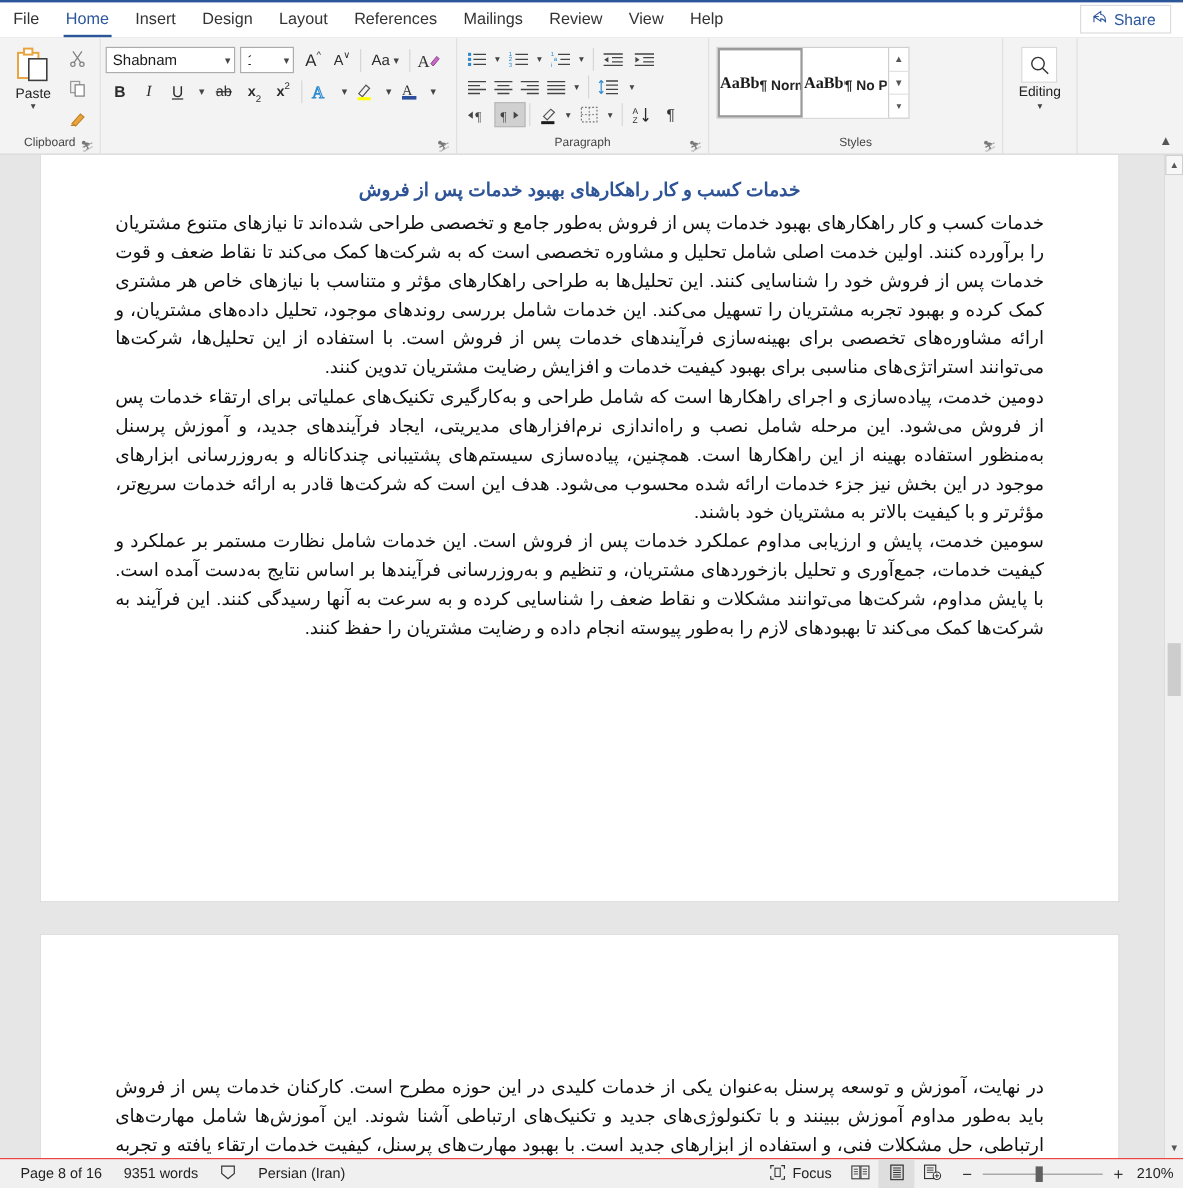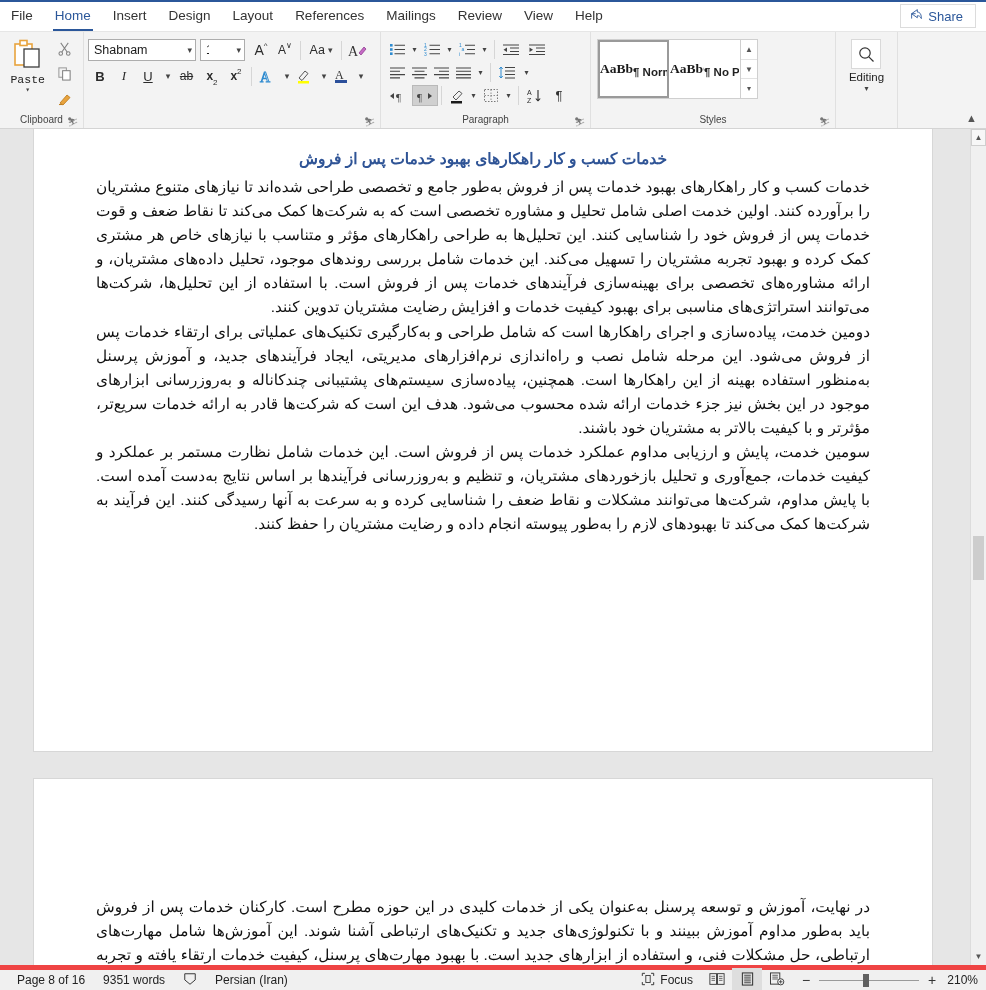--- a/index.html
+++ b/index.html
@@ -78,21 +78,21 @@
     line-height: 10px;
   }
   .btn {
     display: inline-flex; align-items: center; justify-content: center;
     cursor: default; color: #2b2b2b;
   }
   .btn.pressed { background: #d0d0d0; border: 1px solid #b9b9b9; }
 
   
   .g-clip { width: 84px; }
-  .g-clip .grp-body { padding-left: 4px; font-family: Liberation Mono, monospace; }
+  .g-clip .grp-body { padding-left: 4px; }
   .paste-col { width: 50px; display: flex; flex-direction: column; align-items: center; }
   .paste-ico { width: 36px; height: 36px; position: relative; margin-top: 1px; }
   .paste-lbl { font-size: 11.5px; color: #222; margin-top: -1px; }
   .paste-chev { font-size: 8px; color: #444; line-height: 8px; margin-top: 0px; }
   .clip-col { width: 28px; display: flex; flex-direction: column; align-items: center; gap: 3px; padding-top: 3px; }
 
   
   .g-font { width: 297px; }
   .g-font .grp-body { flex-direction: column; padding: 3px 4px 0 4px; }
   .frow { display: flex; align-items: center; height: 24px; }
@@ -184,21 +184,21 @@
   }
   .vsb-arrow.top { border: 1px solid #cfcfcf; background: #f7f7f7; }
   .vsb-track { flex: 1; position: relative; background: #f0f0f0; }
   .vsb-thumb {
     position: absolute; left: 2px; right: 2px; top: 390px; height: 44px;
     background: #cdcdcd;
   }
 
   
   .status {
-    height: 17px; background: #f0f0f0; border-top: 5px solid #ef4444;
+    height: 17px; background: #f0f0f0; border-top: 1px solid #ef4444;
     display: flex; align-items: center; font-size: 12px; color: #222;
     flex: 0 0 25px; padding-left: 8px;
   }
   .st { padding: 0 9px; cursor: default; white-space: nowrap; display: flex; align-items: center; gap: 5px; }
   .status-spacer { flex: 1; }
   .vbtn { width: 30px; height: 25px; display: flex; align-items: center; justify-content: center; }
   .vbtn.active { background: #dedede; }
   .zoom-wrap { display: flex; align-items: center; gap: 7px; padding: 0 8px; }
   .zoom-track { width: 100px; height: 1px; background: #9a9a9a; position: relative; }
   .zoom-handle { position: absolute; left: 44px; top: -6px; width: 6px; height: 13px; background: #606060; }

